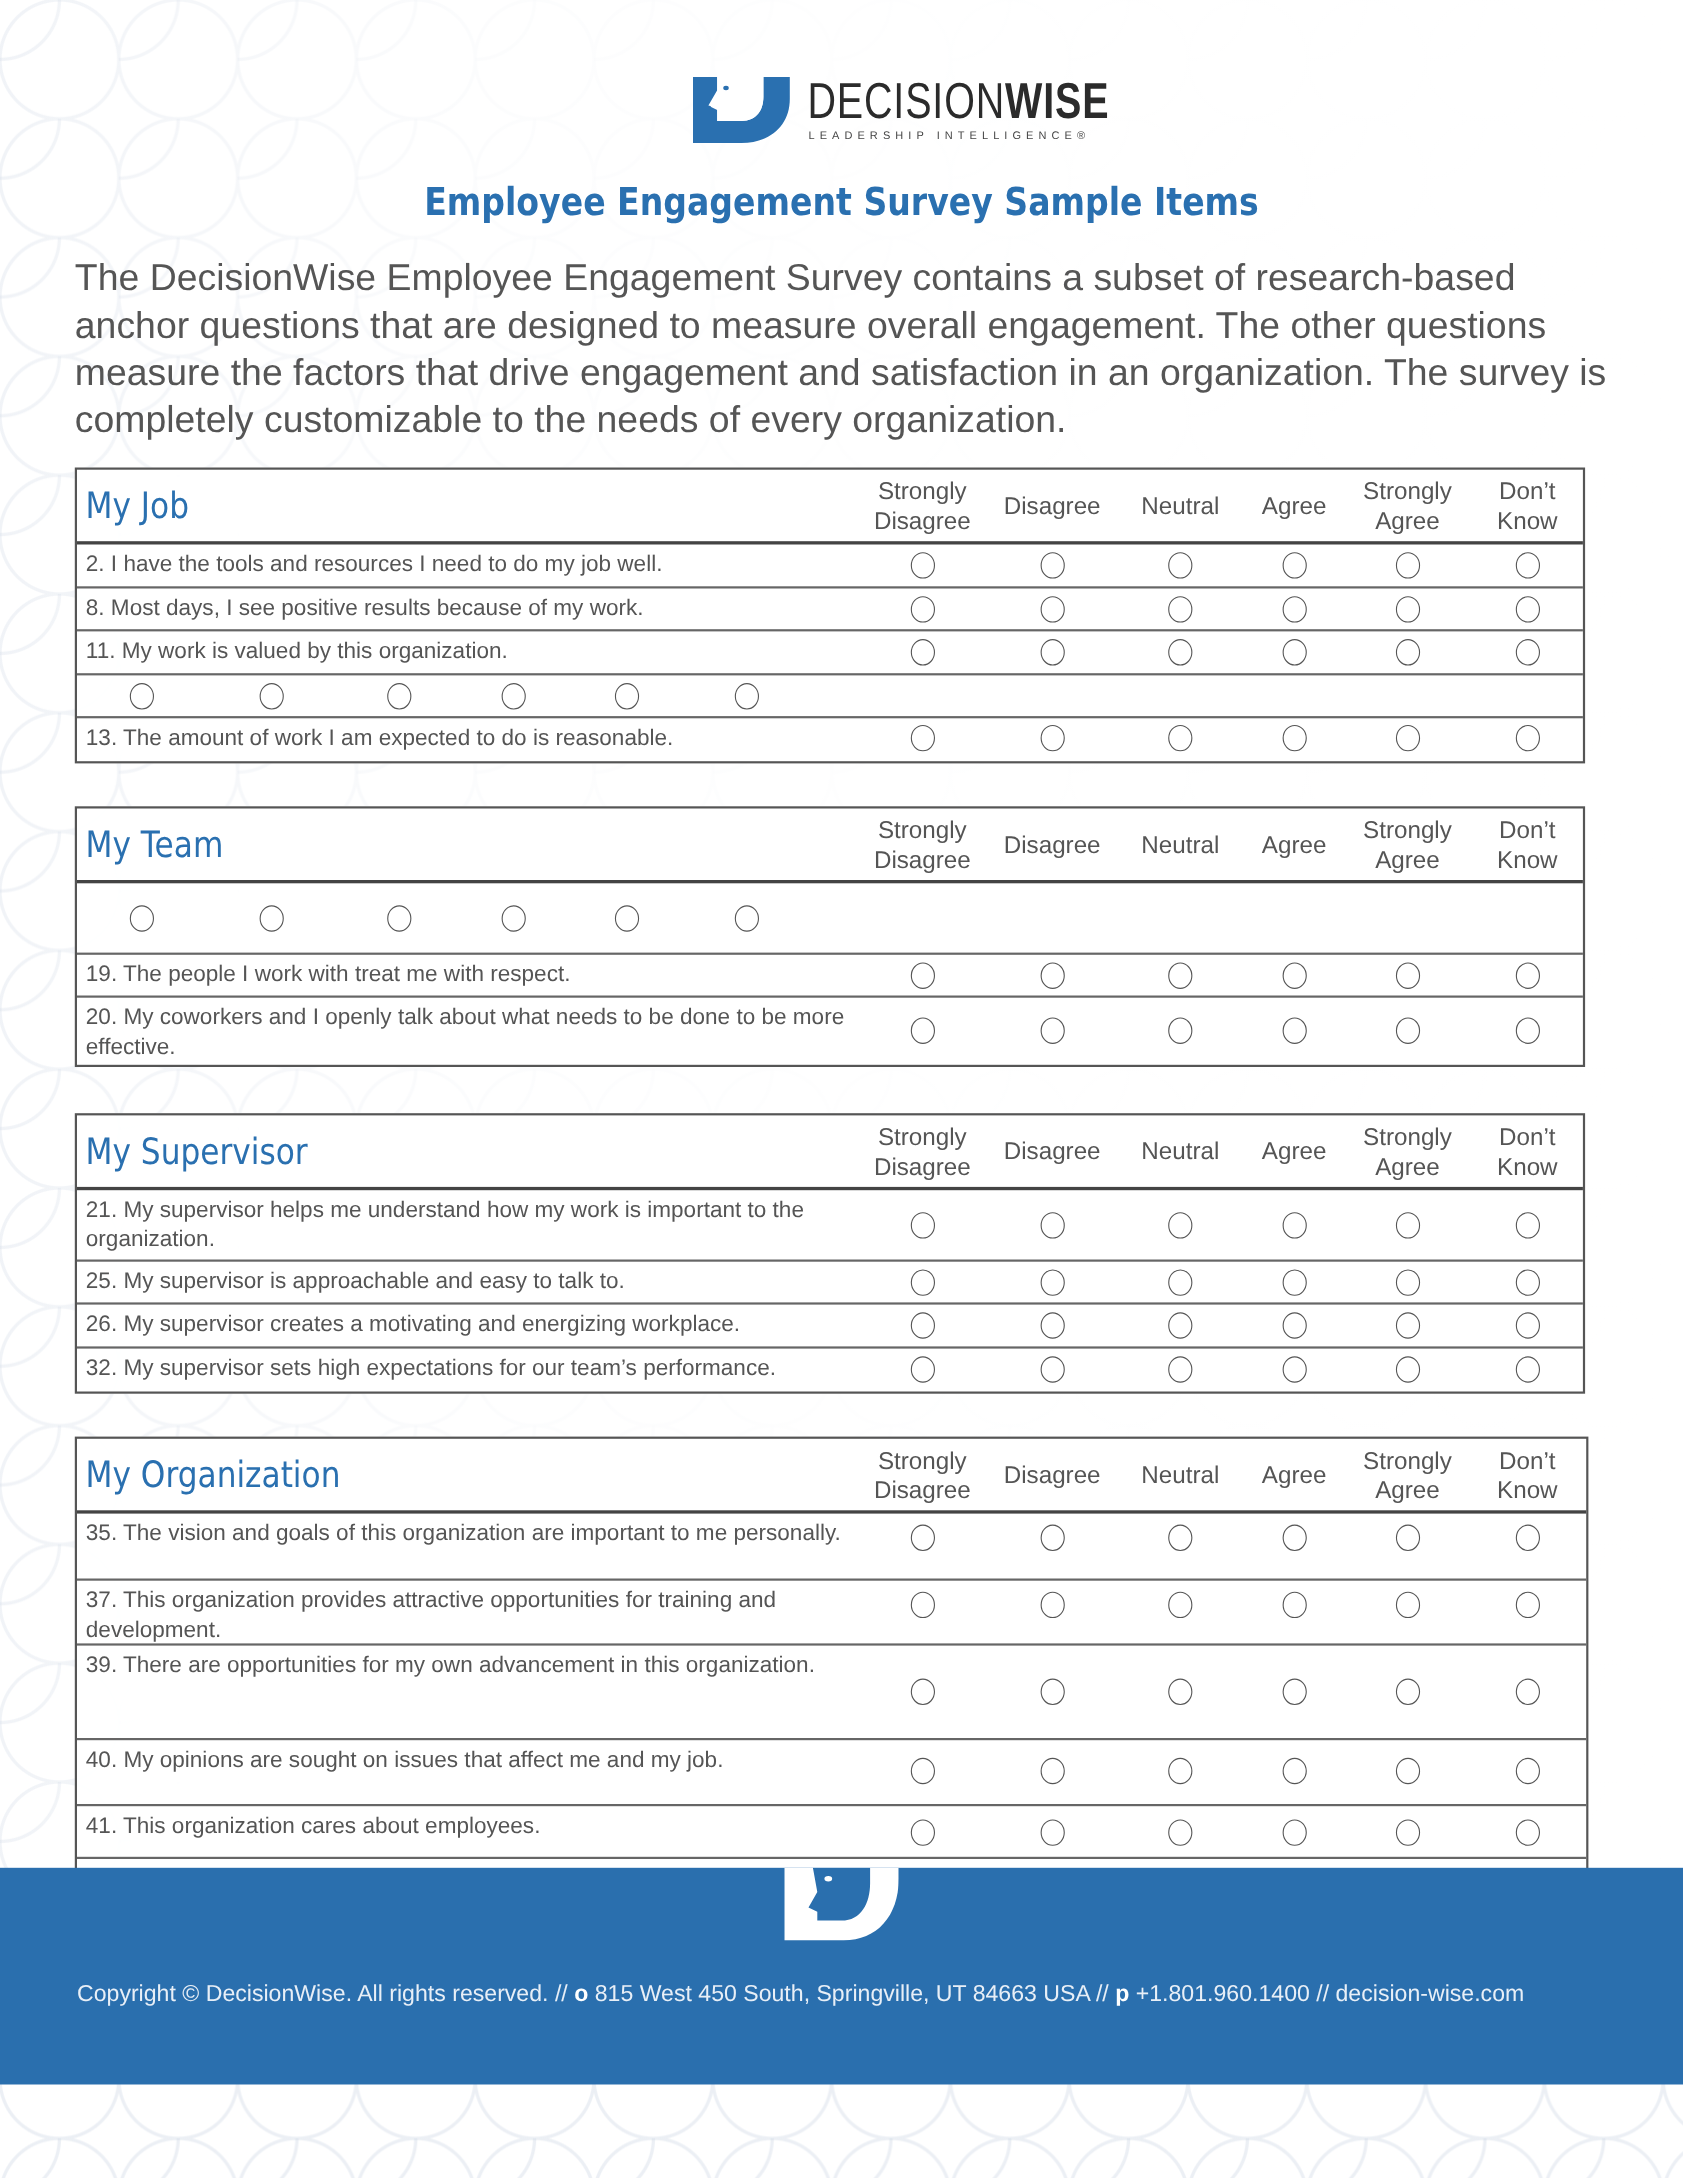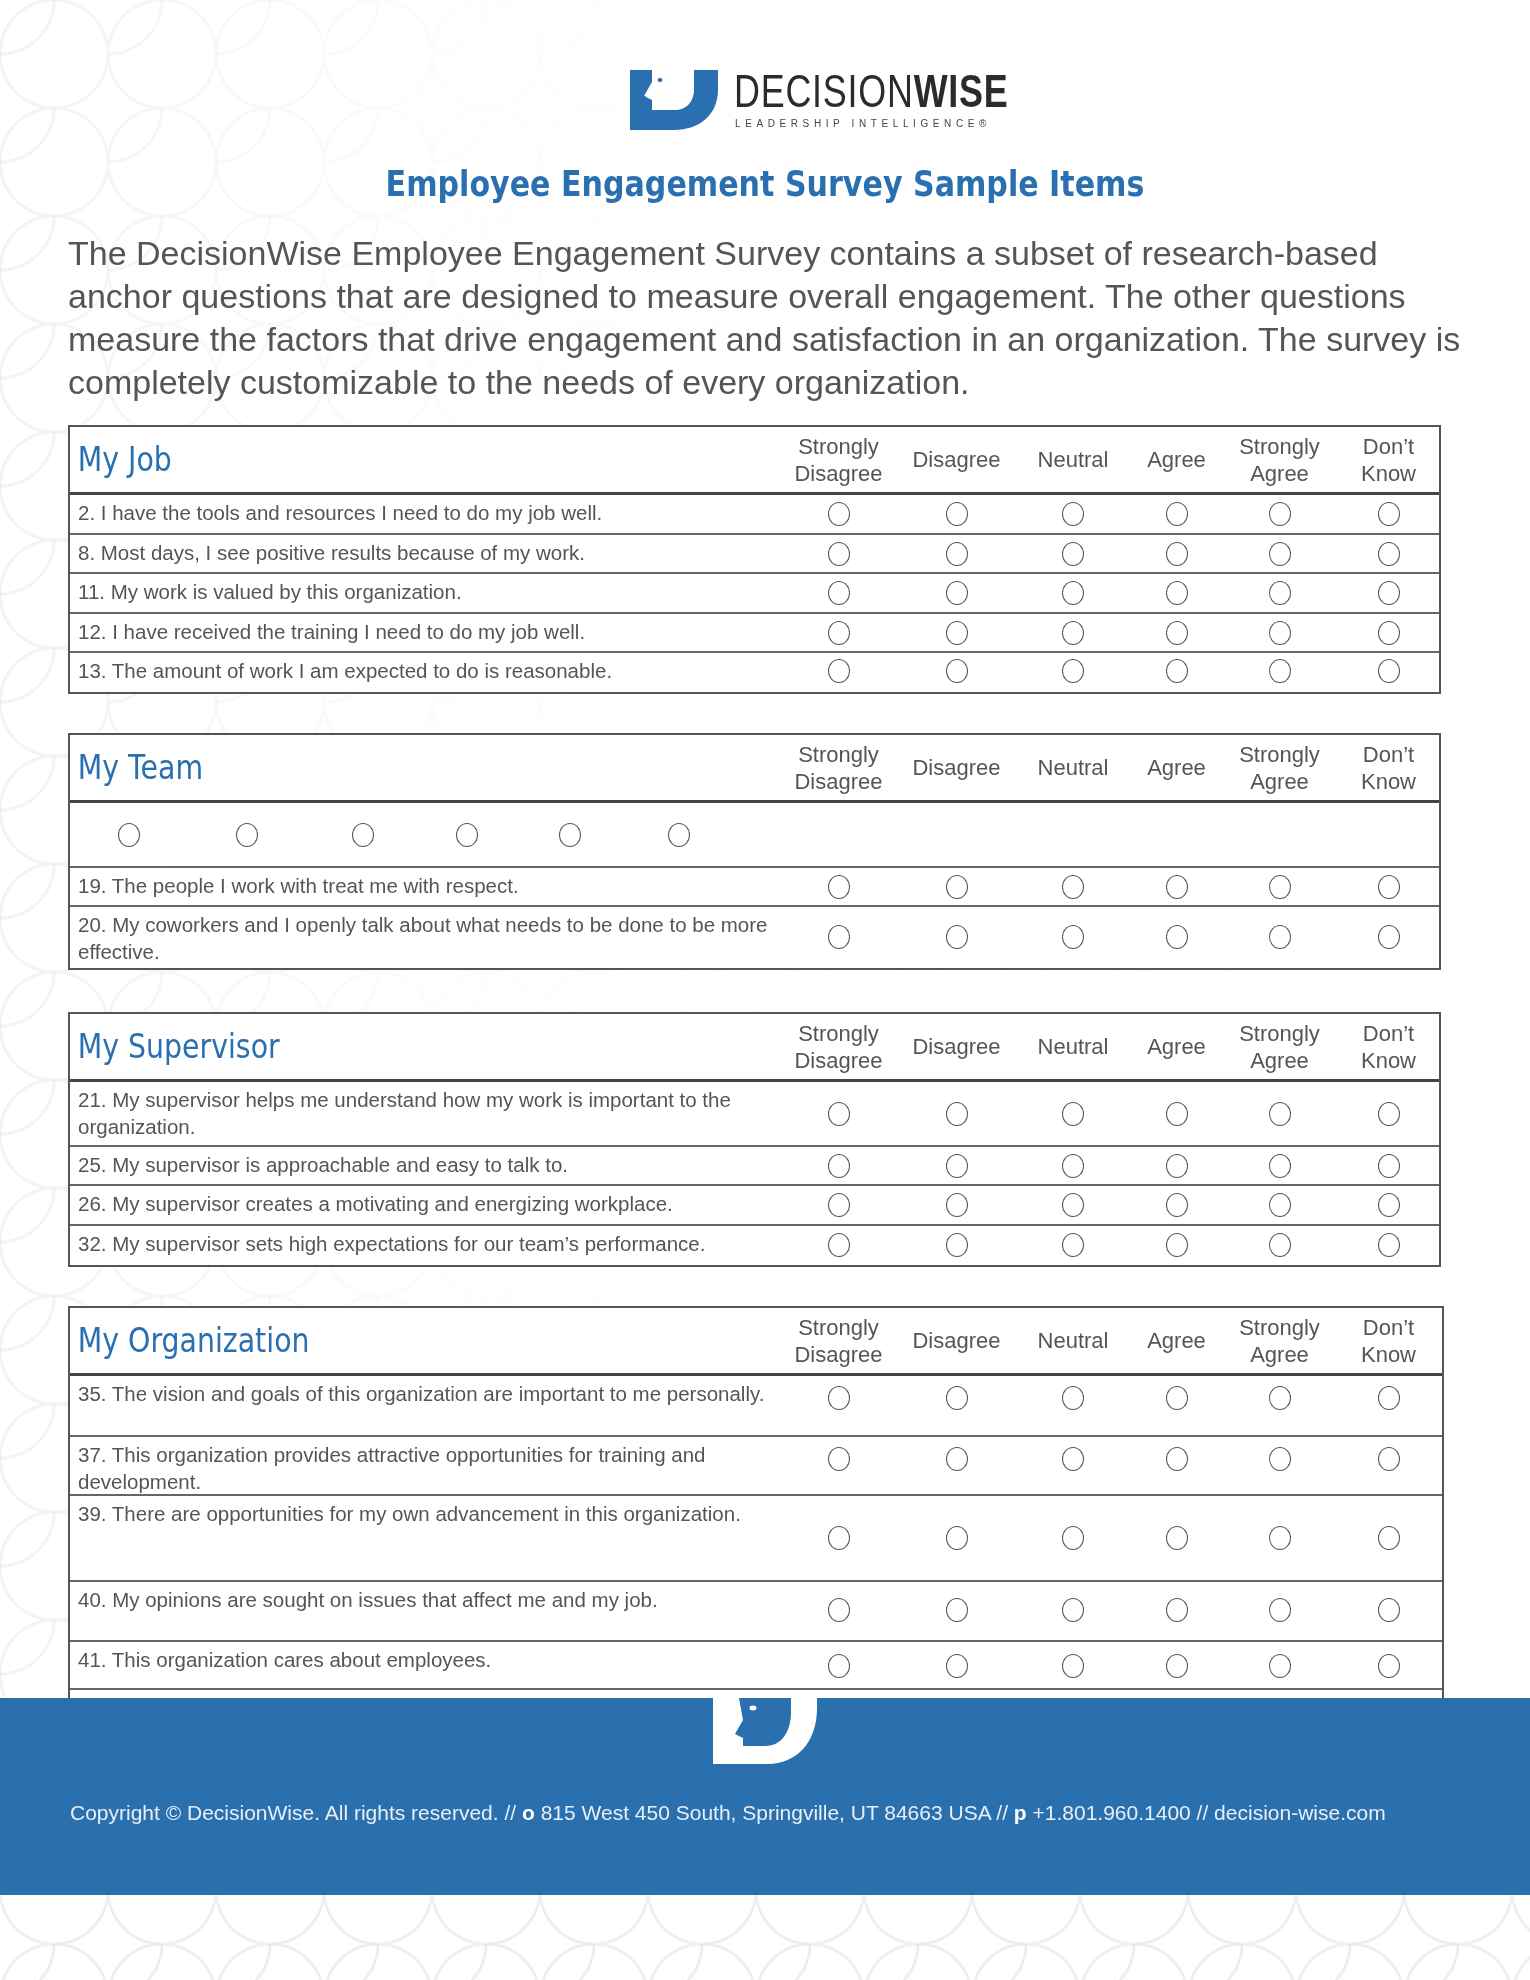--- a/index.html
+++ b/index.html
@@ -200,21 +200,20 @@
             </div>
             <div class="r w4">
               <span class="circle"></span>
             </div>
             <div class="r w5">
               <span class="circle"></span>
             </div>
           </div>
         </div>
       <div class="row" style="height:39px">
-          <div class="q">12. I have received the training I need to do my job well.</div>
           <div class="radios">
             <div class="r w0">
               <span class="circle"></span>
             </div>
             <div class="r w1">
               <span class="circle"></span>
             </div>
             <div class="r w2">
               <span class="circle"></span>
             </div>

